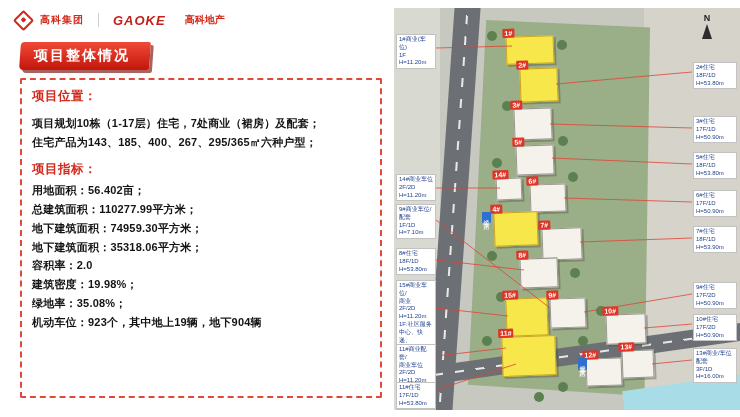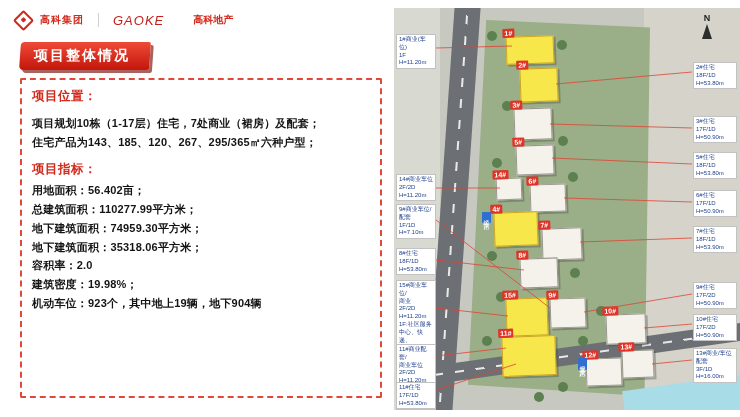--- a/index.html
+++ b/index.html
@@ -6,22 +6,22 @@
   body{
     width:740px;height:417px;overflow:hidden;position:relative;
     background:#ffffff;font-family:"Liberation Sans",sans-serif;
   }
   
   .hdr{position:absolute;left:16px;top:10px;display:flex;align-items:center;gap:9px;height:20px}
   .logo-mark{width:11px;height:11px;border:2px solid #d22a1c;transform:rotate(45deg);border-radius:2px;position:relative}
   .logo-mark::after{content:"";position:absolute;left:2.5px;top:2.5px;width:4px;height:4px;background:#d22a1c;border-radius:1px}
   .logo-group{color:#d22a1c;font-size:10px;font-weight:bold;letter-spacing:1px}
   .logo-div{width:1px;height:14px;background:#cfcfcf;margin:0 5px}
-  .logo-brand{color:#c2201a;font-size:13px;font-weight:400;font-style:italic;letter-spacing:1px}
-  .logo-suffix{color:#d22a1c;font-size:10px;font-weight:bold;margin-left:20px}
+  .logo-brand{color:#c2201a;font-size:13px;font-weight:700;font-style:italic;letter-spacing:1px}
+  .logo-suffix{color:#d22a1c;font-size:10px;font-weight:bold;margin-left:10px}
   
   .banner{
     position:absolute;left:20px;top:42px;display:inline-block;
     background:linear-gradient(180deg,#ef4a38,#c3160b);
     color:#fff;font-size:14px;font-weight:bold;letter-spacing:2px;
     padding:5px 20px 5px 14px;border-radius:4px 2px 2px 4px;
     box-shadow:3px 3px 0 rgba(122,16,8,.65);transform:skewX(-4deg)
   }
   .banner span{display:inline-block;transform:skewX(4deg)}
   
@@ -89,30 +89,31 @@
 <div class="banner">
   <span>项目整体情况</span>
 </div>
 
 <div class="info-panel">
   <div class="sec">
     <div class="sec-label">项目位置：</div>
   </div>
   <div class="sec">
     <div class="sec-line">项目规划10栋（1-17层）住宅，7处商业（裙房）及配套；</div>
-    <div class="sec-line">住宅产品为143、185、120、267、295/365㎡六种户型；</div>
+    <div class="sec-line">住宅产品为143、185、400、267、295/365㎡六种户型；</div>
   </div>
   <div class="sec">
     <div class="sec-label">项目指标：</div>
     <div class="sec-line">用地面积：56.402亩；</div>
     <div class="sec-line">总建筑面积：110277.99平方米；</div>
     <div class="sec-line">地下建筑面积：74959.30平方米；</div>
     <div class="sec-line">地下建筑面积：35318.06平方米；</div>
     <div class="sec-line">容积率：2.0</div>
     <div class="sec-line">建筑密度：19.98%；</div>
+    <div class="sec-line">绿地率：35.08%；</div>
     <div class="sec-line">机动车位：923个，其中地上19辆，地下904辆</div>
   </div>
 </div>
 
 <div class="site-map">
   <div class="west-strip"></div>
   <div class="apron"></div>
   <div class="parcel"></div>
   <div class="trees"></div>
   <div class="road-v"></div>

